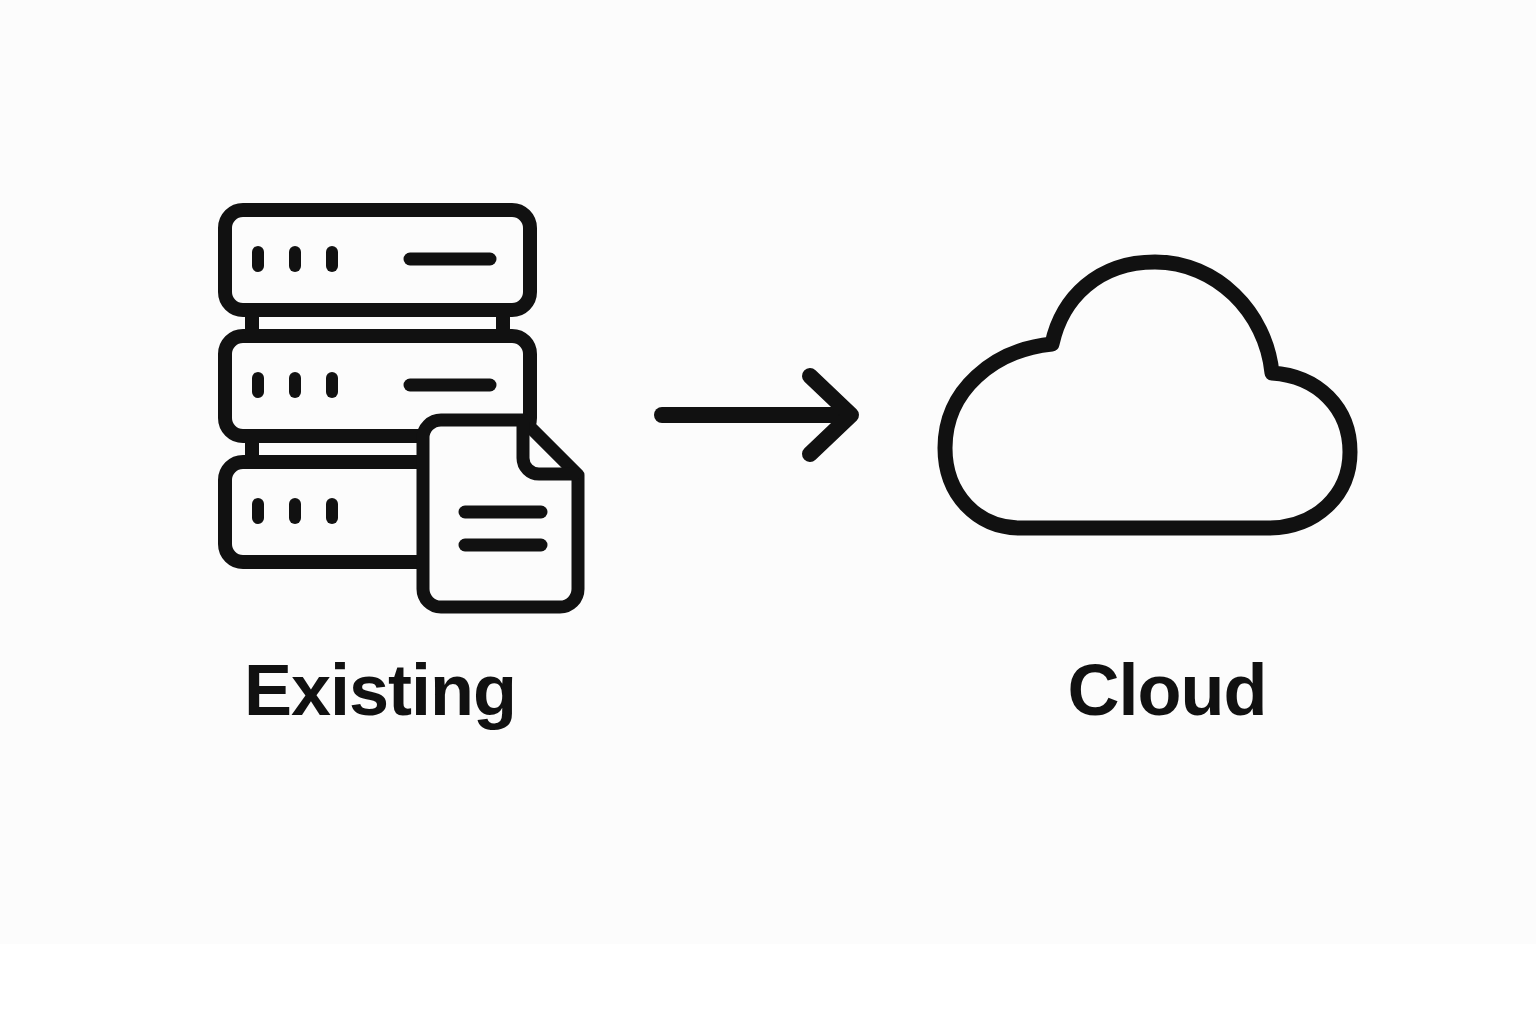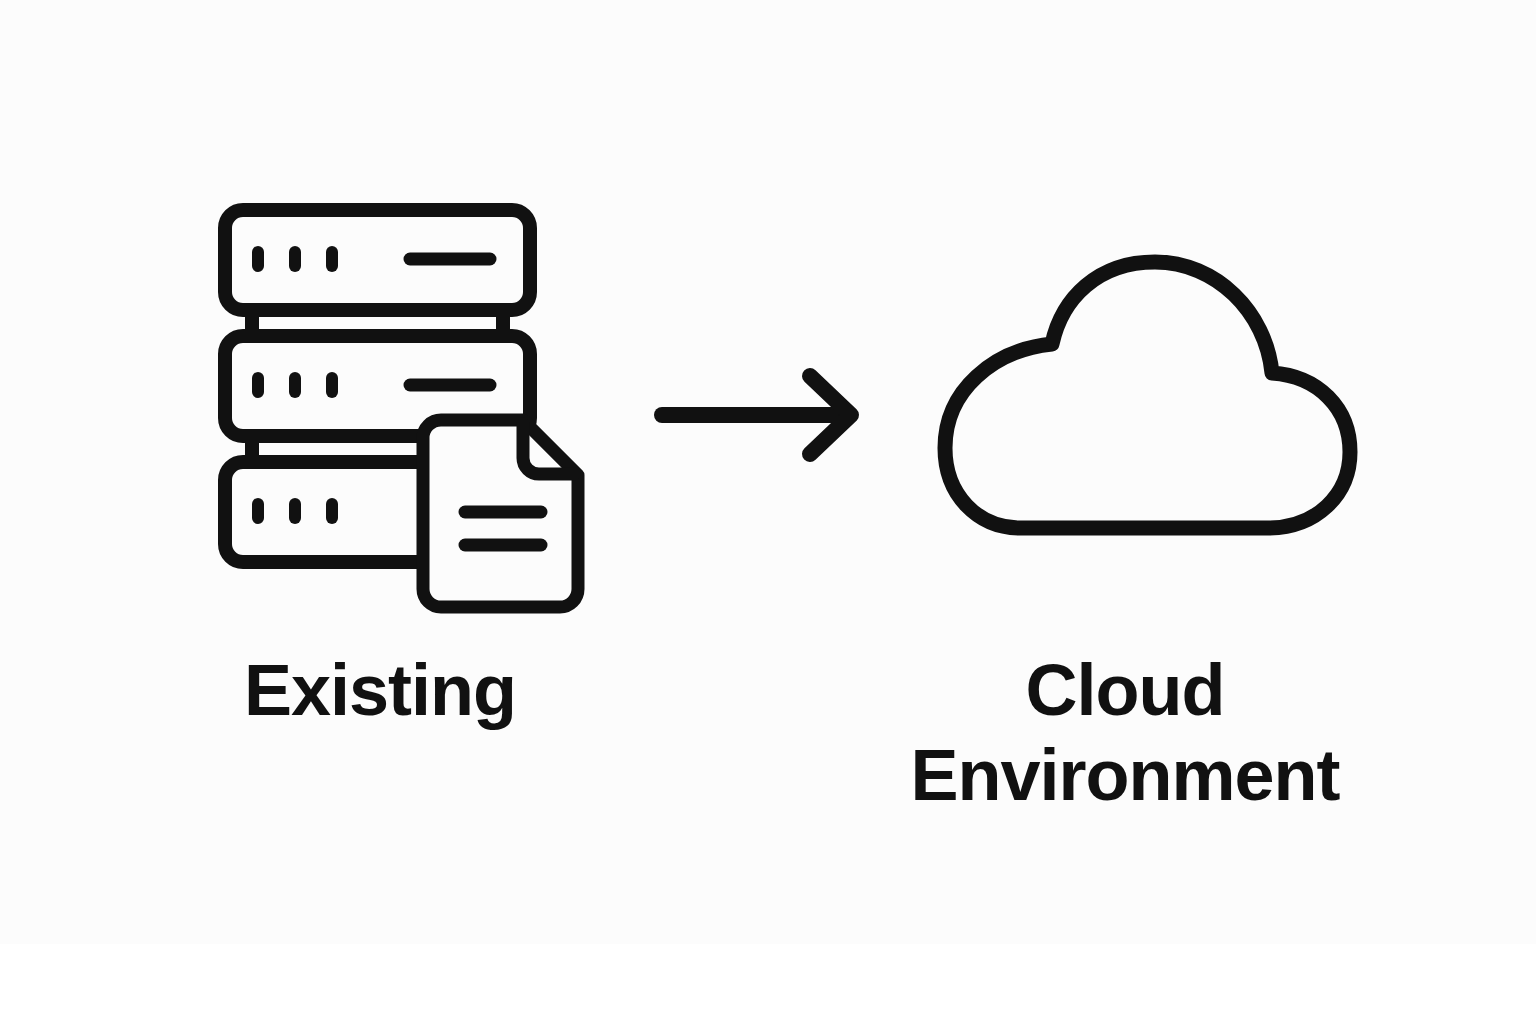--- a/index.html
+++ b/index.html
@@ -27,21 +27,21 @@
     width: 600px;
     top: 648px;
     text-align: center;
     font-size: 72px;
     font-weight: 700;
     letter-spacing: -1px;
     line-height: 85px;
     color: #111111;
   }
   .label-left  { left: 80px; }
-  .label-right { left: 825px; }
+  .label-right { left: 867px; }
   .label .line { display: block; }
 </style>
 </head>
 <body>
 
 <div class="canvas">
 
   <svg class="icon-layer" viewBox="0 0 1536 1024" xmlns="http://www.w3.org/2000/svg">
 
     <g fill="none" stroke="#111111" stroke-linecap="round" stroke-linejoin="round">
@@ -103,16 +103,15 @@
                Z"></path>
     </g>
   </svg>
 
   <div class="label label-left">
     <span class="line">Existing</span>
   </div>
 
   <div class="label label-right">
     <span class="line">Cloud</span>
-    <span class="line">Environment</span>
   </div>
 
 </div>
 
 </body></html>

